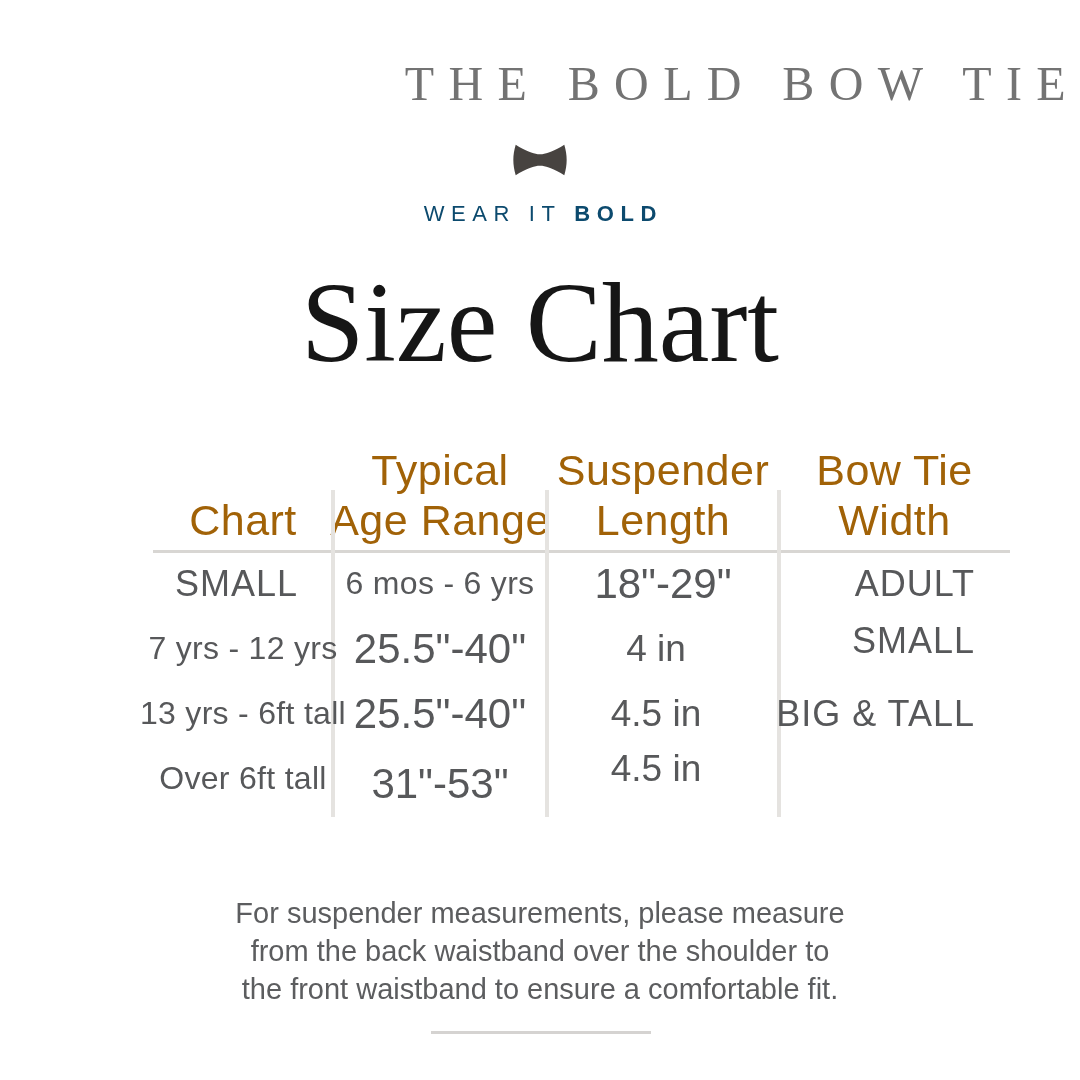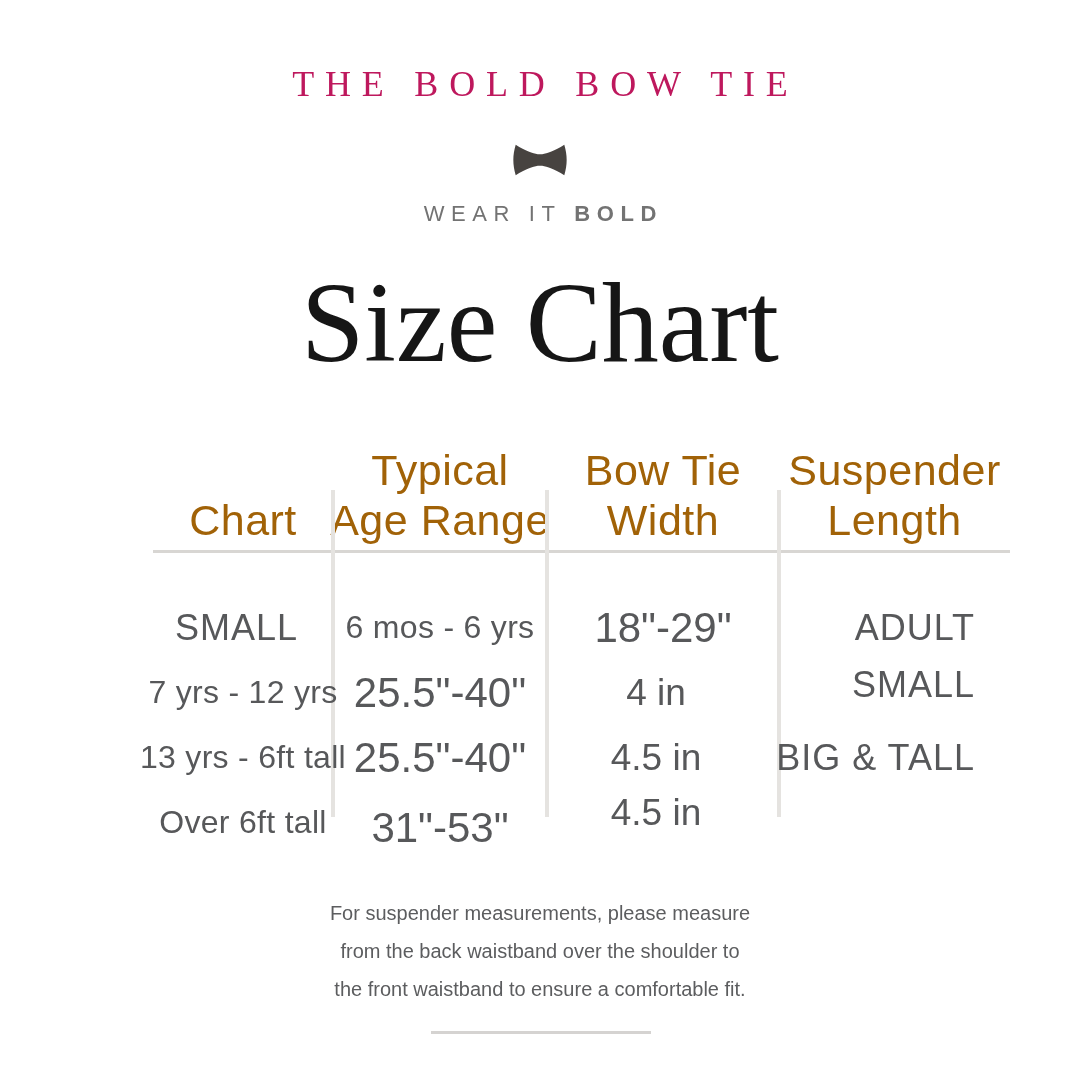--- a/index.html
+++ b/index.html
@@ -3,30 +3,30 @@
 <meta charset="utf-8">
 <style>
   html,body { margin:0; padding:0; background:#ffffff; }
   .canvas {
     position:relative; width:1080px; height:1080px; background:#ffffff;
     font-family:"Liberation Sans","DejaVu Sans",sans-serif; color:#57585a; overflow:hidden;
   }
 
   
   .brand-name {
-    position:absolute; top:57px; left:0; right:0; text-align:center;
+    position:absolute; top:57px; left:0; right:0; text-align:right;
     font-family:"Liberation Serif","DejaVu Serif",serif; font-weight:400;
-    font-size:36px; line-height:54px; letter-spacing:0.30em; text-indent:0.30em;
-    color:#be185d;
+    font-size:48px; line-height:54px; letter-spacing:0.30em; text-indent:0.30em;
+    color:#737373;
   }
   .bowtie-wrap { position:absolute; top:142px; left:50%; transform:translateX(-50%); line-height:0; }
   .tagline {
     position:absolute; top:201px; left:0; right:0; text-align:center;
     font-size:22px; line-height:26px; letter-spacing:0.30em; text-indent:0.30em;
-    color:#737373;
+    color:#0c4a6e;
   }
   .tagline .bold-part { font-weight:700; }
 
   
   .page-title {
     position:absolute; top:262px; left:0; right:0; text-align:center;
     font-family:"Liberation Serif","DejaVu Serif",serif; font-weight:400;
     font-size:114px; line-height:122px; color:#161616;
   }
 
@@ -38,38 +38,38 @@
     padding-bottom:12px; font-size:43px; line-height:50px; letter-spacing:0.5px; color:#a16207;
   }
   .th .l1, .th .l2 { height:50px; display:block; text-align:center; white-space:nowrap; }
   .header-rule { position:absolute; top:105px; left:0; width:857px; height:3px; background:#d8d6d3; }
   .v-divider { position:absolute; top:45px; width:4px; height:327px; background:#e5e3e0; }
   .v1 { left:178px; } .v2 { left:392px; } .v3 { left:624px; }
 
   .tbody {
     position:absolute; top:106px; left:0; width:857px;
     display:grid; grid-template-columns:180px 214px 232px 231px;
-    grid-template-rows:repeat(4,65px); padding-top:26px;margin-top:18px;
+    grid-template-rows:repeat(4,65px); padding-top:0;
   }
   .cell { display:flex; align-items:center; justify-content:center; white-space:nowrap; }
   .cell span { display:inline-block; }
   .cell-size { justify-content:flex-end; padding-right:35px; font-size:36px; letter-spacing:1px; }
   .cell-age  { font-size:32px; letter-spacing:0.3px; }
   .cell-susp { font-size:42px; }
   .cell-bow  { font-size:37px; padding-right:14px; }
   
   .tbody .cell:nth-child(8)  span { transform:translateY(-8px); }
   .tbody .cell:nth-child(14) span { transform:translateY(5px); }
   .tbody .cell:nth-child(15) span { transform:translateY(-10px); }
   .tbody .cell:nth-child(16) span { transform:translateY(-4px); }
 
   
   .footer-note {
     position:absolute; top:894px; left:0; right:0; text-align:center;
-    font-size:20px; line-height:38px; color:#5c5d5f;
+    font-size:29px; line-height:38px; color:#5c5d5f;
   }
   .footer-note span { display:block; }
   .bottom-rule { position:absolute; top:1031px; left:431px; width:220px; height:3px; background:#d5d3d1; }
 </style>
 </head>
 <body>
 
 <div class="canvas">
 
   <div class="brand-name">THE BOLD BOW TIE</div>
@@ -91,26 +91,26 @@
     <div class="thead">
       <div class="th">
         <span class="l1"></span>
         <span class="l2">Chart</span>
       </div>
       <div class="th">
         <span class="l1">Typical</span>
         <span class="l2">Age Range</span>
       </div>
       <div class="th">
+        <span class="l1">Suspender</span>
+        <span class="l2">Length</span>
+      </div>
+      <div class="th">
         <span class="l1">Bow Tie</span>
         <span class="l2">Width</span>
-      </div>
-      <div class="th">
-        <span class="l1">Suspender</span>
-        <span class="l2">Length</span>
       </div>
     </div>
 
     <div class="header-rule"></div>
     <div class="v-divider v1"></div>
     <div class="v-divider v2"></div>
     <div class="v-divider v3"></div>
 
     <div class="tbody">
 

